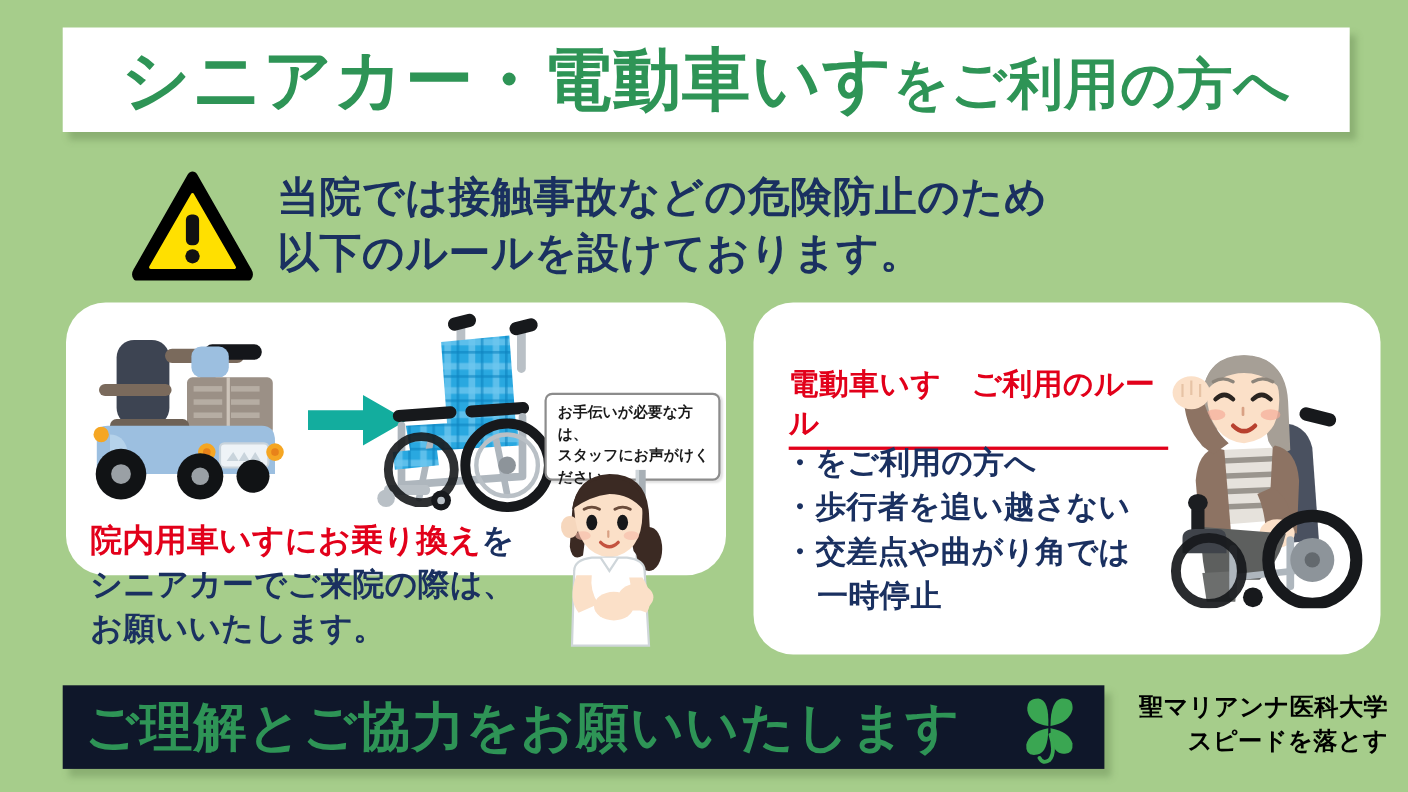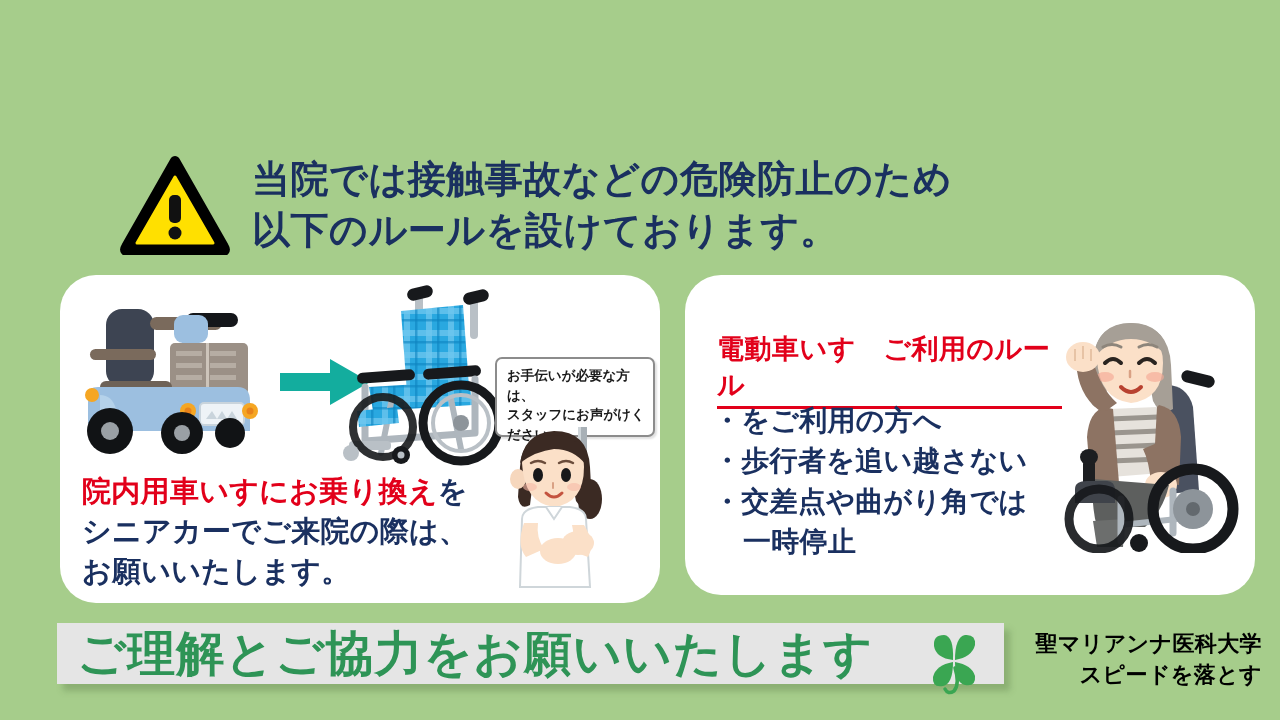--- a/index.html
+++ b/index.html
@@ -25,21 +25,21 @@
   .title-main{font-size:62px;}
   .title-sub{font-size:50px;}
 
   
   .warn-row{position:absolute;left:120px;top:142px;width:1060px;height:125px;display:flex;align-items:center;}
   .warn-icon{width:110px;height:100px;flex:0 0 110px;margin-right:22px;}
   .warn-text{color:#1a3060;font-weight:bold;font-size:38px;line-height:1.32;letter-spacing:.5px;}
 
   
   .card{position:absolute;background:#ffffff;border-radius:36px;}
-  .card-left{left:60px;top:275px;width:600px;height:328px;}
+  .card-left{left:60px;top:275px;width:600px;height:248px;}
   .card-right{left:685px;top:275px;width:570px;height:320px;}
 
   
   .scooter{position:absolute;left:18px;top:16px;width:215px;height:165px;}
   .arrow{position:absolute;left:218px;top:78px;width:95px;height:58px;}
   .wheelchair{position:absolute;left:275px;top:8px;width:195px;height:185px;}
   .sign{position:absolute;left:435px;top:82px;width:160px;height:80px;}
   .sign-box{
     width:100%;height:100%;box-sizing:border-box;
     border:2px solid #8c8c8c;border-radius:7px;background:#fff;
@@ -59,40 +59,45 @@
     border-bottom:3px solid #e2001a;padding-bottom:3px;width:345px;
   }
   .rule-list{position:absolute;left:28px;top:126px;width:365px;
     color:#1a3060;font-weight:bold;font-size:28px;line-height:1.44;letter-spacing:.3px;}
   .rule-list .ln{white-space:nowrap;}
   .rule-list .ln.indent{padding-left:30px;}
   .elder{position:absolute;left:368px;top:38px;width:190px;height:240px;}
 
   
   .footer-banner{
-    position:absolute;left:57px;top:623px;width:947px;height:61px;
-    background:#e5e5e5;box-shadow:6px 7px 6px rgba(90,120,70,.35);
+    position:absolute;left:57px;top:623px;width:947px;height:76px;
+    background:#0f172a;box-shadow:6px 7px 6px rgba(90,120,70,.35);
     display:flex;align-items:center;
   }
   .footer-text{
     color:#2e9456;font-weight:bold;font-size:48px;white-space:nowrap;
     margin-left:20px;letter-spacing:1px;
   }
   .clover{position:absolute;left:920px;top:628px;width:68px;height:68px;}
   .hospital{
     position:absolute;left:1012px;top:628px;width:250px;
     color:#000000;font-weight:bold;font-size:22px;line-height:1.42;text-align:right;
     letter-spacing:.4px;
   }
 </style>
 </head>
 <body>
 
 <div class="stage">
 
+  <div class="title-banner">
+    <div class="title-text">
+      <span class="title-main">シニアカー・電動車いす</span><span class="title-sub">をご利用の方へ</span>
+    </div>
+  </div>
 
   <div class="warn-row">
     <div class="warn-icon">
       <svg viewBox="0 0 110 100" width="110" height="100">
         <path d="M55 6 L104 92 Q107 97 100 97 L10 97 Q3 97 6 92 Z" fill="#000000" stroke="#000000" stroke-width="10" stroke-linejoin="round"></path>
         <path d="M55 22 L93 88 L17 88 Z" fill="#ffe000" stroke="#ffe000" stroke-width="3" stroke-linejoin="round"></path>
         <rect x="49" y="40" width="12" height="28" rx="5" fill="#111111"></rect>
         <circle cx="55" cy="78" r="6.5" fill="#111111"></circle>
       </svg>
     </div>

